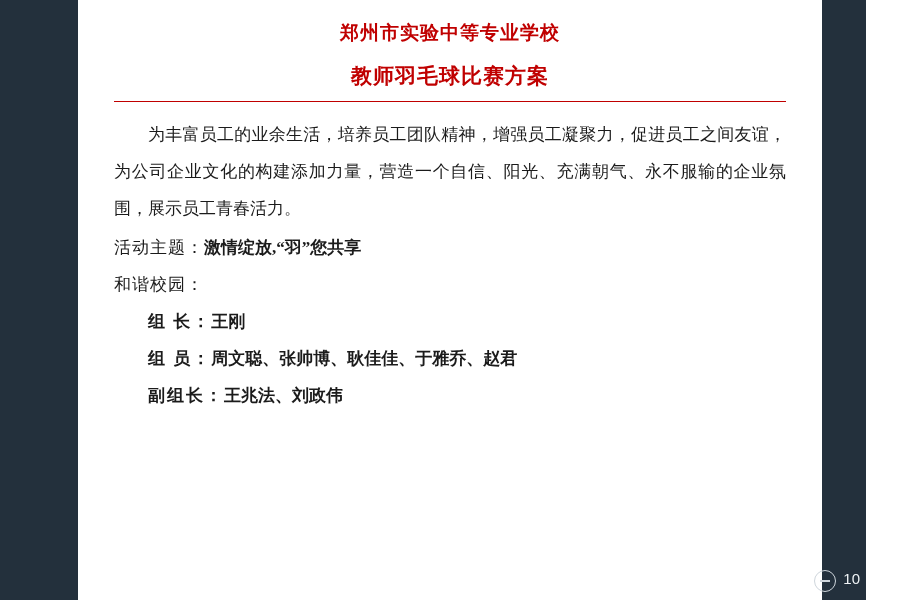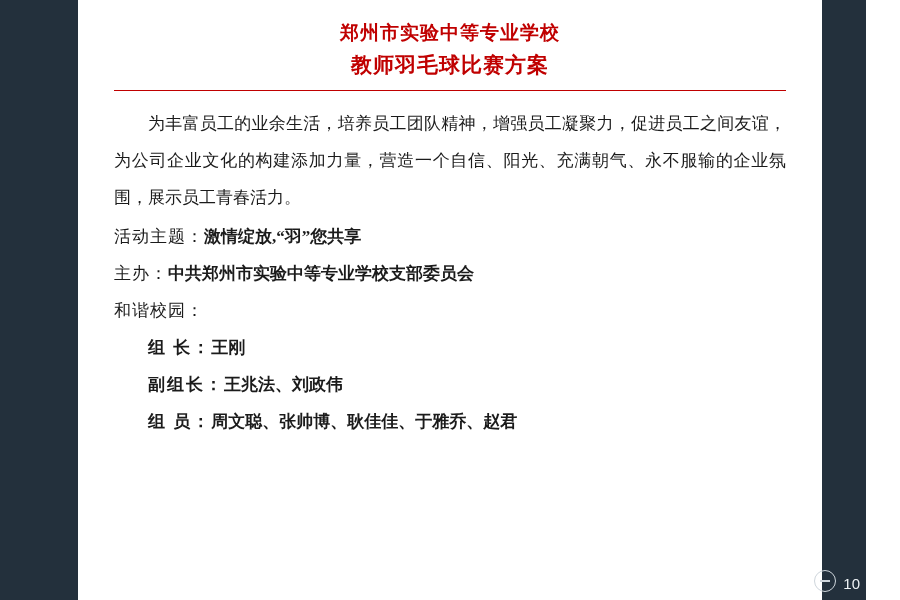--- a/index.html
+++ b/index.html
@@ -52,20 +52,21 @@
     font-size: 19px;
     line-height: 30px;
   }
   .title-line2 {
     font-size: 24px;
     line-height: 38px;
   }
   .title-line3 {
     font-size: 21px;
     line-height: 34px;
+    margin-top: 11px;
   }
   .rule {
     margin: 8px 0 14px 0;
     height: 0;
     border: none;
     border-top: 1.5px solid #c00000;
   }
 
   .body-text {
     color: #1b1b1b;
@@ -97,21 +98,21 @@
   .sub-label {
     letter-spacing: 2px;
   }
 
   
   .zoom-ctrl {
     position: absolute;
     right: 6px;
     bottom: 8px;
     display: flex;
-    align-items: flex-end;
+    align-items: flex-start;
     gap: 7px;
     color: #e9edf1;
     font-family: "Liberation Sans", sans-serif;
     font-size: 16px;
   }
   .zoom-btn {
     width: 22px;
     height: 22px;
     border-radius: 50%;
     border: 1.5px solid #cfd6dc;
@@ -148,40 +149,37 @@
     <hr class="rule">
 
     <div class="body-text">
 
       <p class="para">为丰富员工的业余生活，培养员工团队精神，增强员工凝聚力，促进员工之间友谊，为公司企业文化的构建添加力量，营造一个自信、阳光、充满朝气、永不服输的企业氛围，展示员工青春活力。</p>
 
       <p class="field-row">
         <span class="field-label">活动主题：</span><span class="field-value">激情绽放,“羽”您共享</span>
       </p>
 
-      <p class="field-row">
-        <span class="field-label">主办：</span><span class="field-value">中共郑州市实验中等专业学校支部委员会</span>
-      </p>
 
 
 
       <p class="field-row">
         <span class="field-label">和谐校园：</span>
       </p>
 
       <p class="sub-row">
         <span class="sub-label">组  长：</span><span>王刚</span>
       </p>
 
       <p class="sub-row">
-        <span class="sub-label">副组长：</span><span>王兆法、刘政伟</span>
+        <span class="sub-label">组  员：</span><span>周文聪、张帅博、耿佳佳、于雅乔、赵君</span>
       </p>
 
       <p class="sub-row">
-        <span class="sub-label">组  员：</span><span>周文聪、张帅博、耿佳佳、于雅乔、赵君</span>
+        <span class="sub-label">副组长：</span><span>王兆法、刘政伟</span>
       </p>
 
     </div>
   </div>
 
   <div class="zoom-ctrl">
     <div class="zoom-btn">
       <div class="bar"></div>
     </div>
     <div class="zoom-value">10</div>

